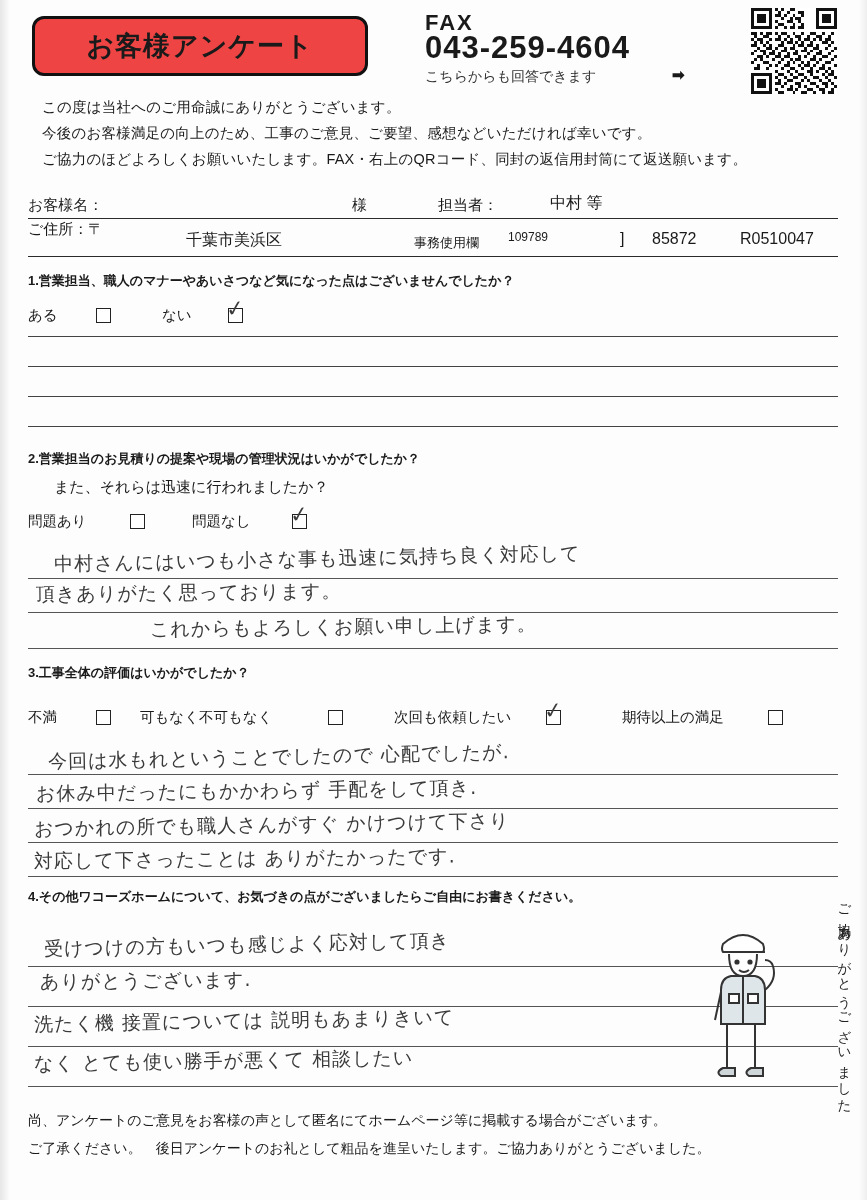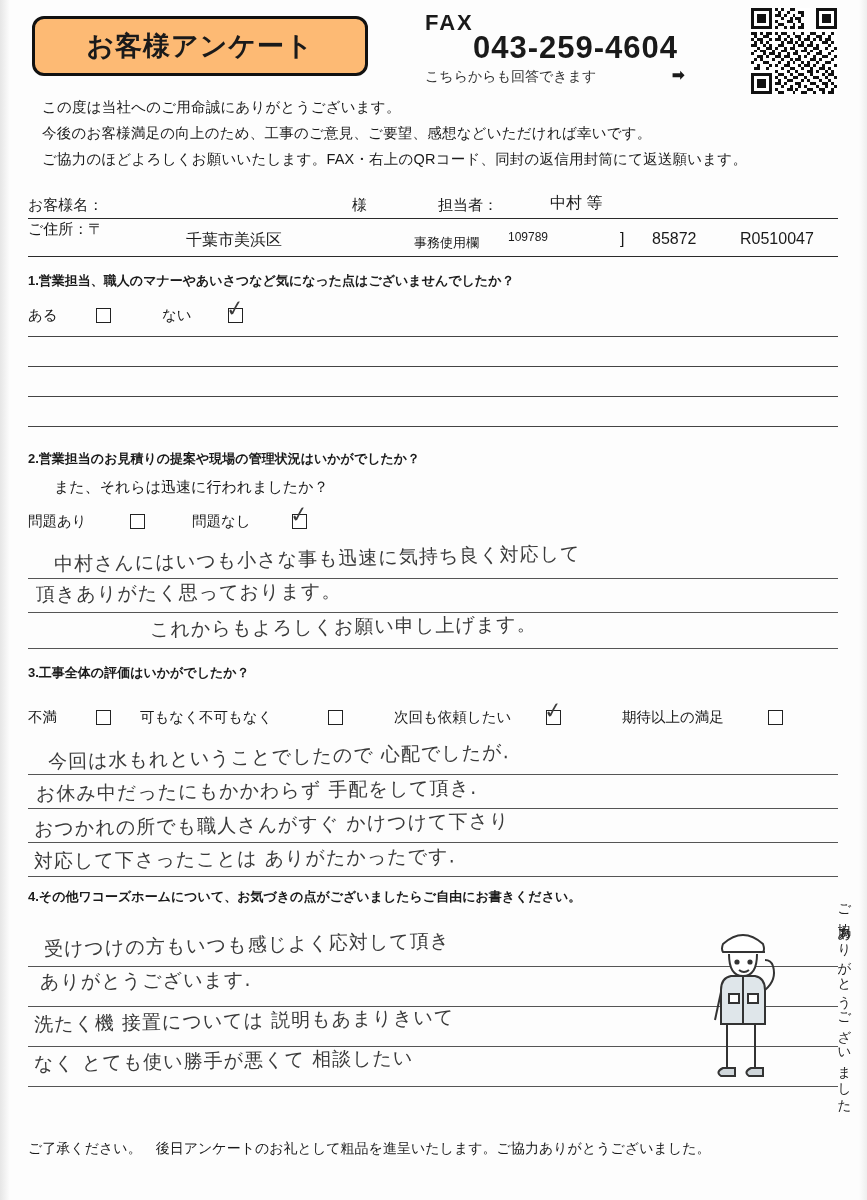--- a/index.html
+++ b/index.html
@@ -10,31 +10,31 @@
     -webkit-font-smoothing:antialiased;
   }
   .sheet{position:absolute;inset:0;background:#fdfdfd;}
   
   .edge-l{position:absolute;left:0;top:0;width:10px;height:1200px;background:linear-gradient(90deg,#cfcfcf,rgba(255,255,255,0));opacity:.5;}
   .edge-r{position:absolute;right:0;top:0;width:8px;height:1200px;background:linear-gradient(270deg,#d8d8d8,rgba(255,255,255,0));opacity:.4;}
 
   
   .title-box{
     position:absolute;left:32px;top:16px;width:330px;height:54px;
-    border:3px solid #111;border-radius:12px;background:#fdba74;
+    border:3px solid #111;border-radius:12px;background:#ef4444;
     display:flex;align-items:center;justify-content:center;
   }
   .title-box::after{
     content:"";position:absolute;left:6px;top:6px;right:-6px;bottom:-6px;
     border:3px solid #111;border-radius:12px;z-index:-1;
   }
   .title-text{font-size:27px;font-weight:bold;letter-spacing:1px;}
 
   .fax-label{position:absolute;left:425px;top:10px;font-size:22px;font-weight:bold;letter-spacing:2px;}
-  .fax-number{position:absolute;left:425px;top:30px;font-size:31px;font-weight:bold;letter-spacing:1px;margin-left:48px;}
+  .fax-number{position:absolute;left:425px;top:30px;font-size:31px;font-weight:bold;letter-spacing:1px;}
   .fax-sub{position:absolute;left:425px;top:68px;font-size:14px;color:#333;}
   .fax-arrow{position:absolute;left:672px;top:66px;font-size:15px;font-weight:bold;}
 
   .qr{position:absolute;right:30px;top:8px;width:86px;height:86px;background:#fff;}
   .qr svg{display:block;}
 
   
   .intro{position:absolute;left:42px;font-size:14.5px;letter-spacing:.2px;}
   .i1{top:98px;}
   .i2{top:124px;}
@@ -417,14 +417,15 @@
         <path d="M80 52 q-2 -6 -8 -6"></path>
         <path d="M28 78 l-6 28"></path>
         <path d="M34 110 l0 44 M62 110 l0 44"></path>
         <path d="M30 154 q-8 4 -2 8 l14 0 l0 -8z" fill="#cfd6da"></path>
         <path d="M58 154 q-8 4 -2 8 l14 0 l0 -8z" fill="#cfd6da"></path>
       </g>
     </svg>
   </div>
   <div class="vside">ご協力ありがとうございました</div>
 
+  <div class="foot f1">尚、アンケートのご意見をお客様の声として匿名にてホームページ等に掲載する場合がございます。</div>
   <div class="foot f2">ご了承ください。　後日アンケートのお礼として粗品を進呈いたします。ご協力ありがとうございました。</div>
 </div>
 
 </body></html>

